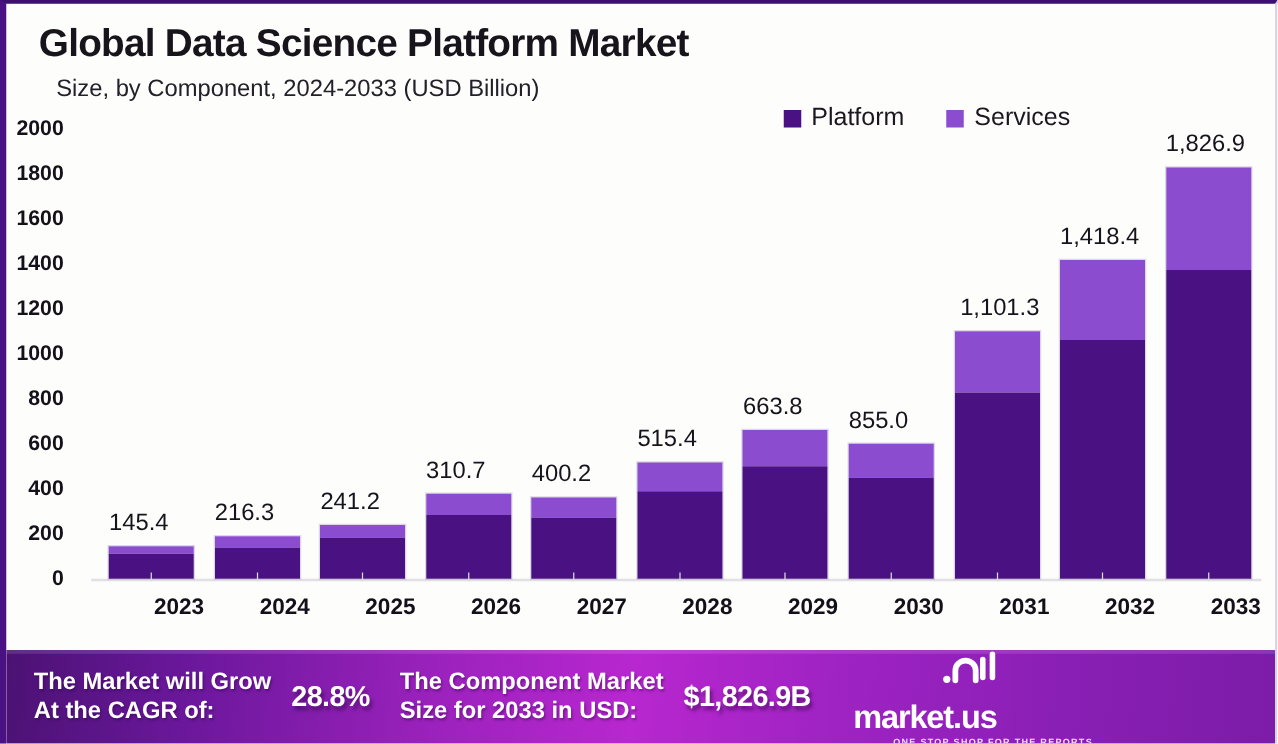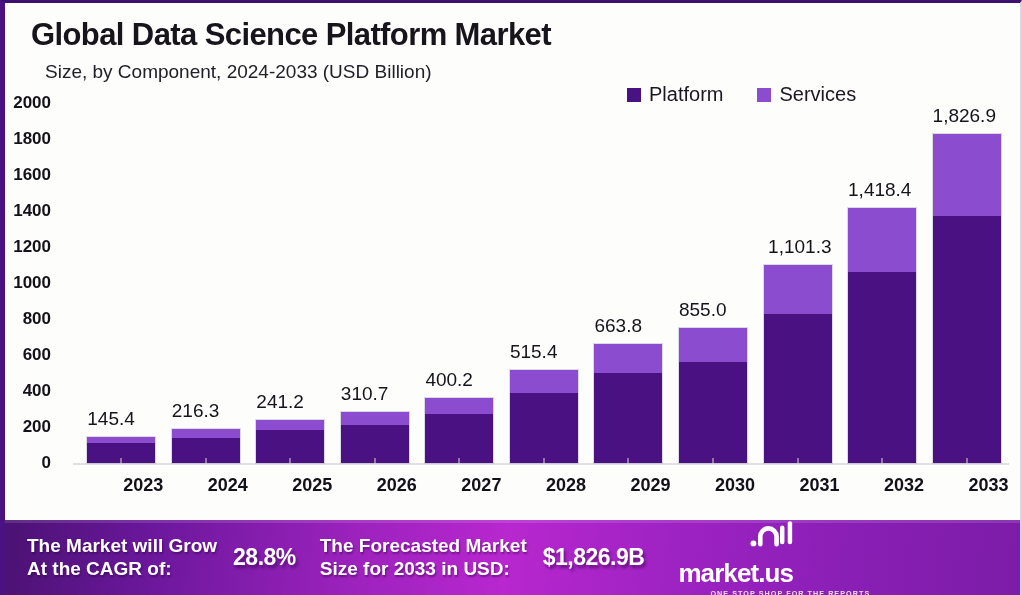--- a/index.html
+++ b/index.html
@@ -268,21 +268,21 @@
       </div>
       <div class="bar-slot">
         <div class="bar-stack" style="height: 43.416px;">
           <div class="bar-value">241.2</div>
           <div class="seg-services" style="height: 25%; background: rgb(139, 76, 207);"></div>
           <div class="seg-platform" style="height: 75%; background: rgb(74, 17, 131);"></div>
         </div>
         <span class="tick-mark"></span>
       </div>
       <div class="bar-slot">
-        <div class="bar-stack" style="height: 51px;">
+        <div class="bar-stack" style="height: 68px;">
           <div class="bar-value">310.7</div>
           <div class="seg-services" style="height: 25.008%; background: rgb(139, 76, 207);"></div>
           <div class="seg-platform" style="height: 74.992%; background: rgb(74, 17, 131);"></div>
         </div>
         <span class="tick-mark"></span>
       </div>
       <div class="bar-slot">
         <div class="bar-stack" style="height: 65px;">
           <div class="bar-value">400.2</div>
           <div class="seg-services" style="height: 24.9875%; background: rgb(139, 76, 207);"></div>
@@ -300,21 +300,21 @@
       </div>
       <div class="bar-slot">
         <div class="bar-stack" style="height: 119.484px;">
           <div class="bar-value">663.8</div>
           <div class="seg-services" style="height: 24.9925%; background: rgb(139, 76, 207);"></div>
           <div class="seg-platform" style="height: 75.0075%; background: rgb(74, 17, 131);"></div>
         </div>
         <span class="tick-mark"></span>
       </div>
       <div class="bar-slot">
-        <div class="bar-stack" style="height: 135px;">
+        <div class="bar-stack" style="height: 108px;">
           <div class="bar-value">855.0</div>
           <div class="seg-services" style="height: 24.9942%; background: rgb(139, 76, 207);"></div>
           <div class="seg-platform" style="height: 75.0058%; background: rgb(74, 17, 131);"></div>
         </div>
         <span class="tick-mark"></span>
       </div>
       <div class="bar-slot">
         <div class="bar-stack" style="height: 198.234px; align-items: flex-end;">
           <div class="bar-value">1,101.3</div>
           <div class="seg-services" style="height: 25.0068%; background: rgb(139, 76, 207);"></div>
@@ -353,21 +353,21 @@
       <div class="x-label">2033</div>
     </div>
 
   <div class="banner">
     <div class="banner-text">
       <div>The Market will Grow</div>
       <div>At the CAGR of:</div>
     </div>
     <div class="banner-stat">28.8%</div>
     <div class="banner-text" style="margin-left:8px">
-      <div>The Forecasted Market</div>
+      <div>The Component Market</div>
       <div>Size for 2033 in USD:</div>
     </div>
     <div class="banner-stat">$1,826.9B</div>
 
     <div class="brand">
       <svg class="brand-mark" viewBox="0 0 56 38" aria-hidden="true">
         <circle cx="4" cy="30" r="3.4" fill="#ffffff"></circle>
         <path d="M12 31 L12 22 A9.5 9.5 0 0 1 31 22 L31 31" fill="none" stroke="#ffffff" stroke-width="5.4" stroke-linecap="round"></path>
         <rect x="35" y="9" width="5.2" height="22" rx="2.6" fill="#ffffff"></rect>
         <rect x="44" y="4" width="5.2" height="27" rx="2.6" fill="#ffffff"></rect>

